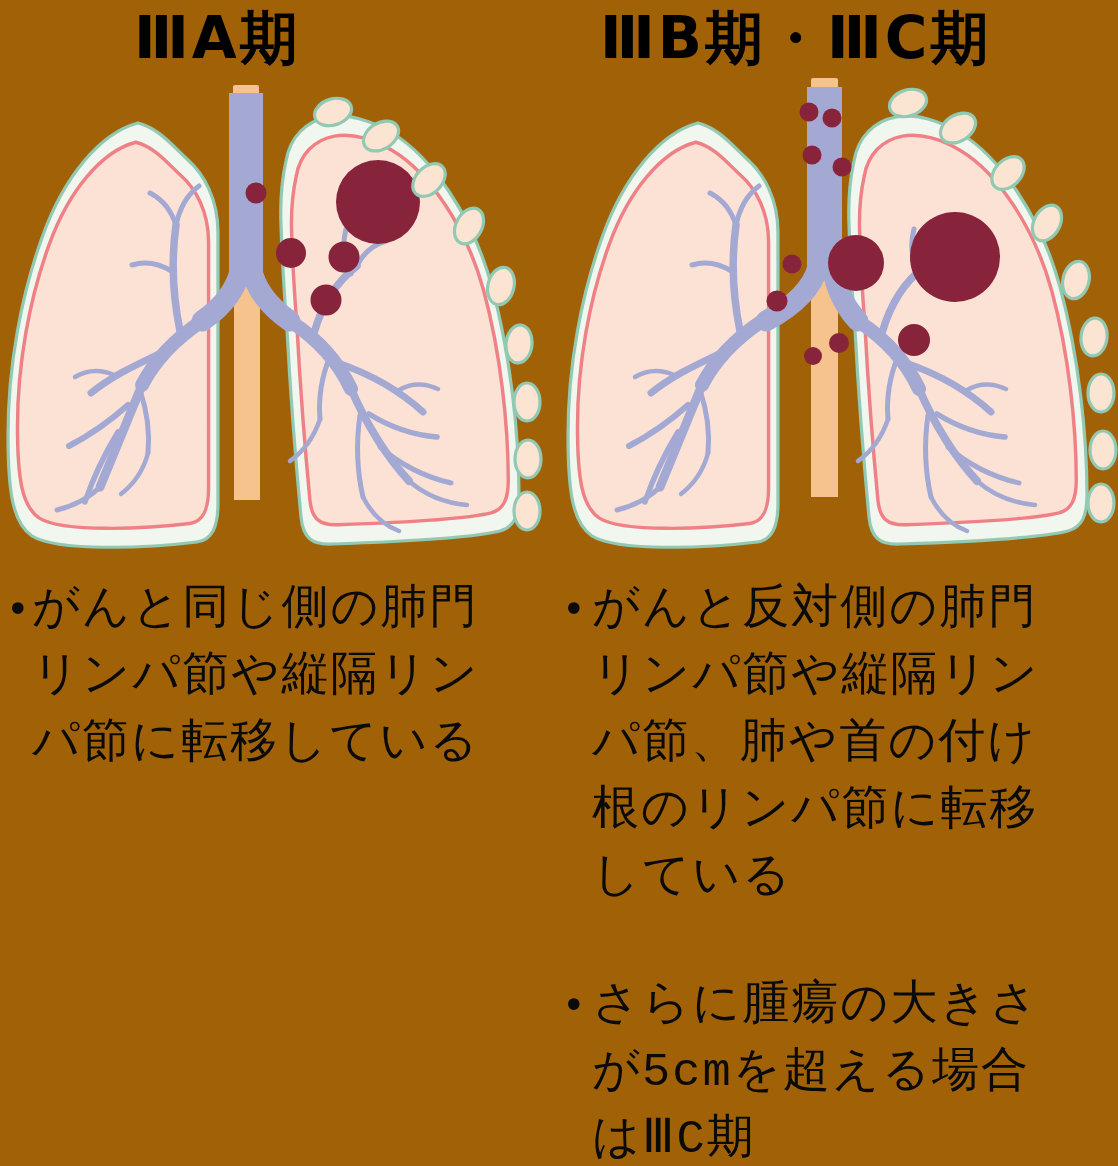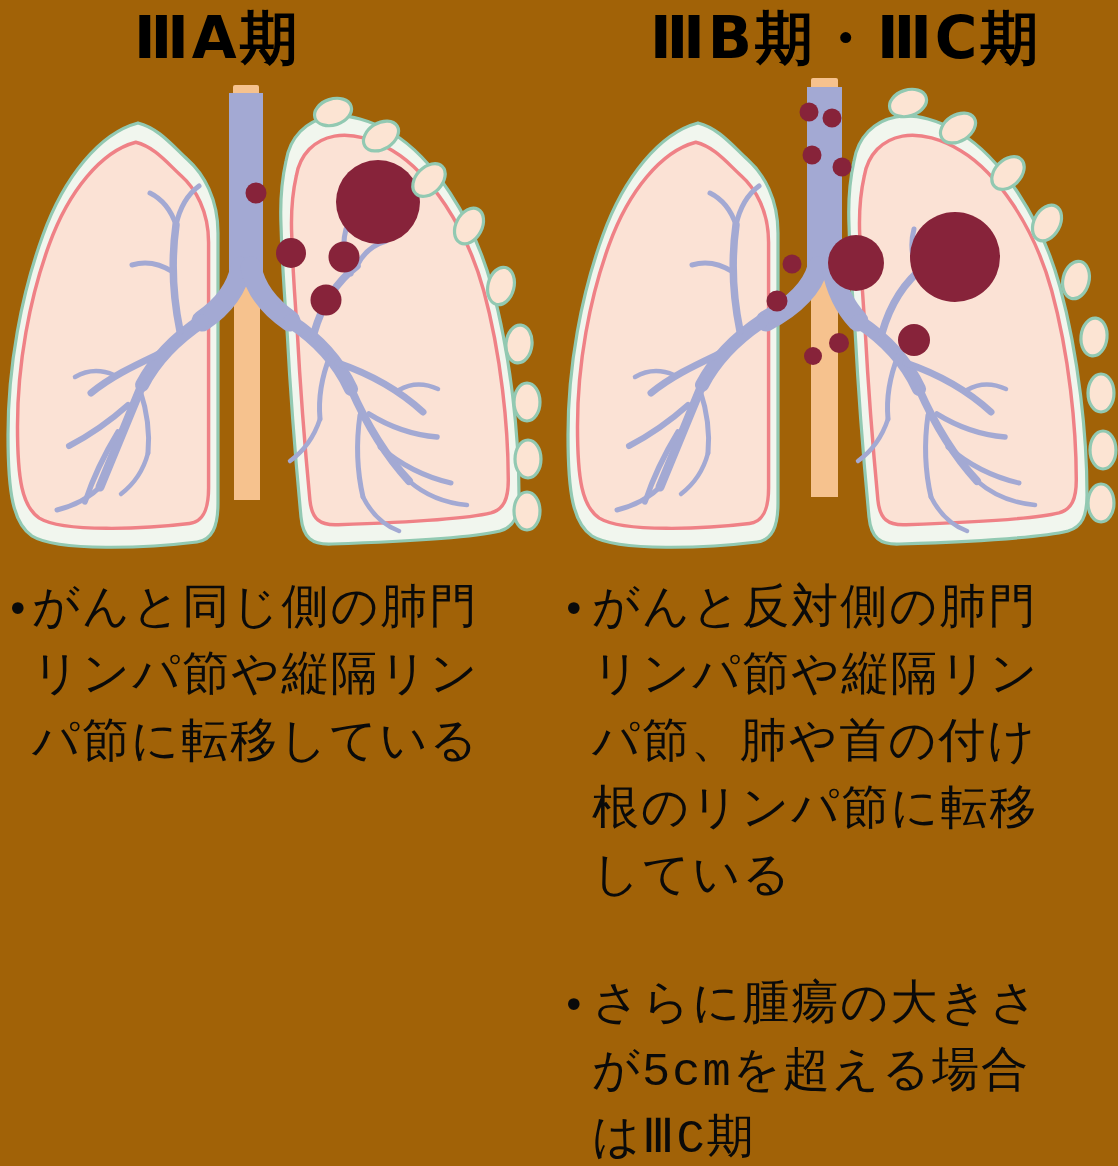--- a/index.html
+++ b/index.html
@@ -5,21 +5,21 @@
   html,body{margin:0;padding:0;background:#fff;}
   #stage{
     position:relative;width:1118px;height:1166px;background:#a16207;overflow:hidden;
     font-family:"DejaVu Sans","Liberation Sans",sans-serif;color:#000;
   }
   .panel-title{
     position:absolute;top:0;font-size:58px;font-weight:bold;letter-spacing:3px;
     white-space:nowrap;color:#000;
   }
   #title-left{left:134px;}
-  #title-right{left:650px;}
+  #title-right{left:600px;}
   .illus{position:absolute;top:75px;}
   #illus-left{left:0px;}
   #illus-right{left:560px;}
   .text-col{position:absolute;top:576px;font-size:47px;line-height:67px;color:#0a0a0a;letter-spacing:2px;}
   #text-left{left:6px;}
   #text-right{left:562px;}
   .bullet-item{display:flex;align-items:flex-start;}
   .bullet-item.second{margin-top:61px;}
   .bullet-glyph{flex:none;width:30px;font-size:40px;line-height:67px;}
   #text-left .bullet-glyph{width:26px;}

